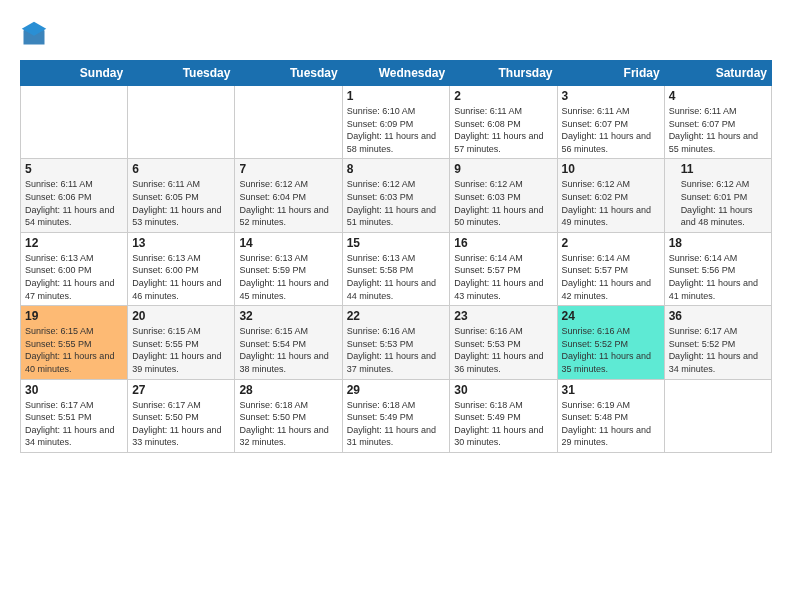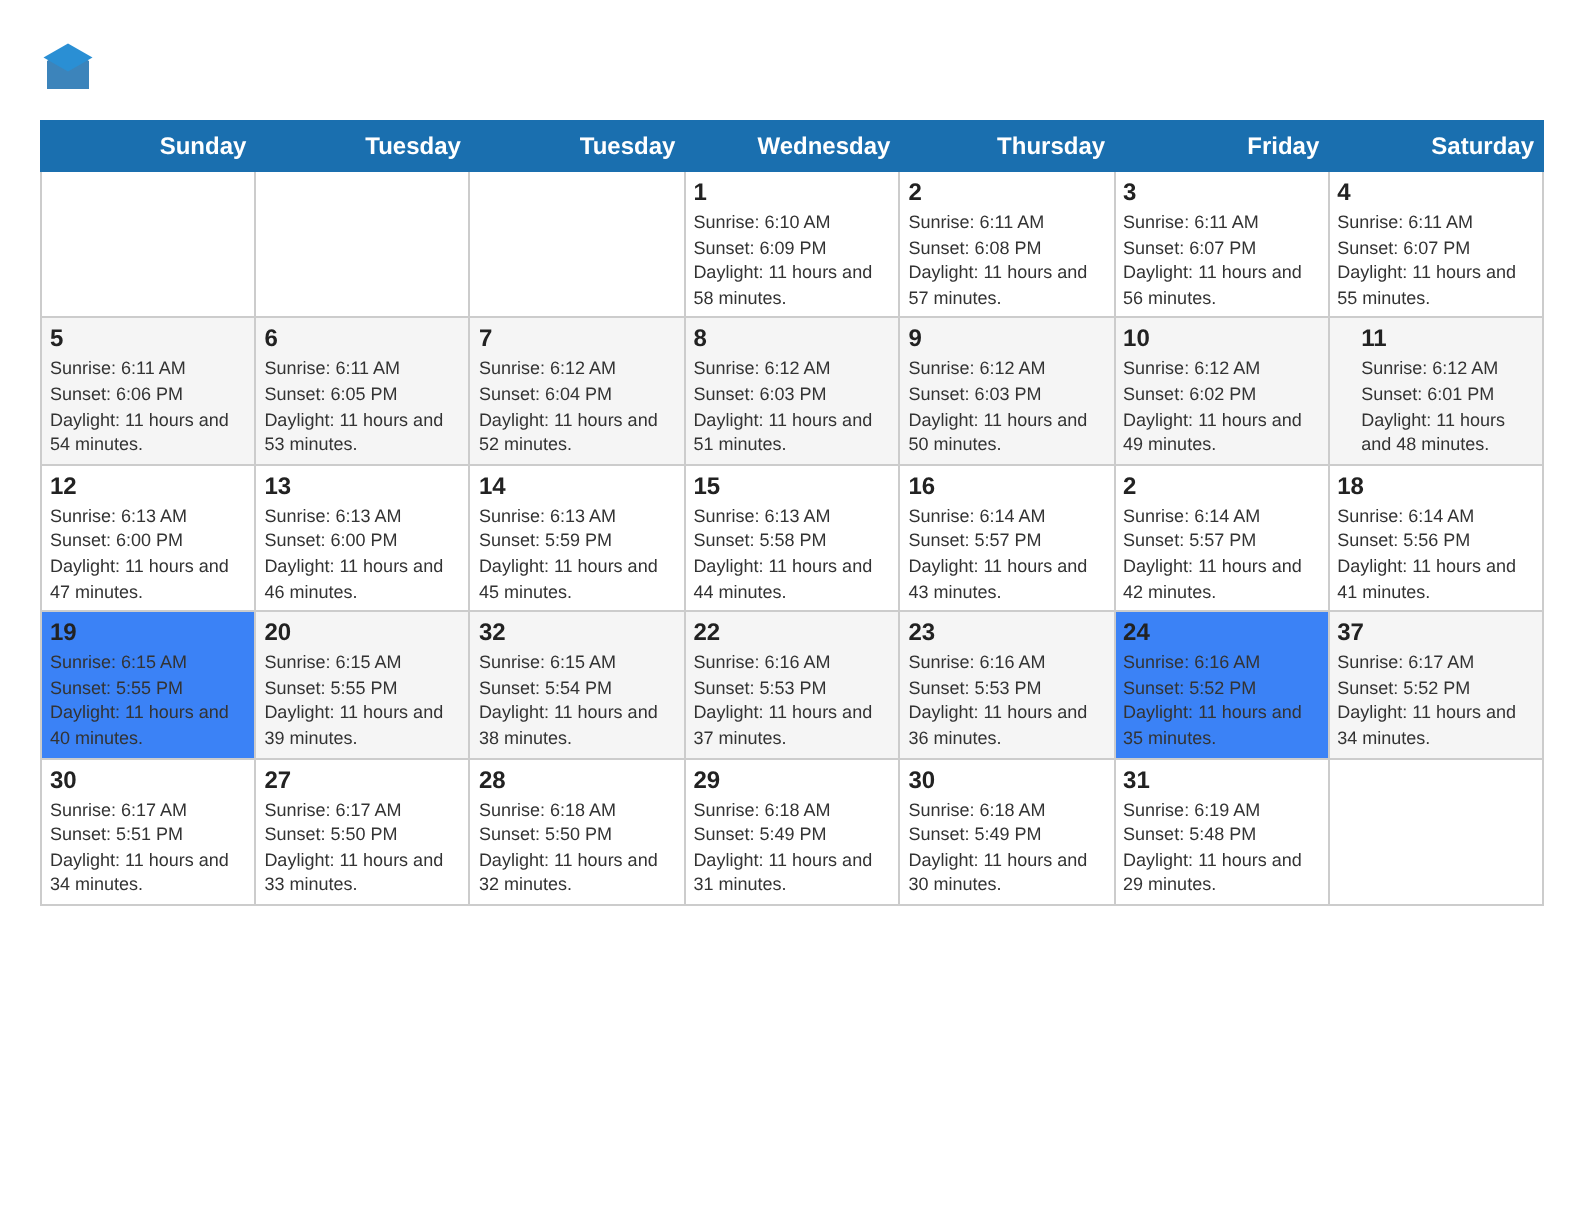--- a/index.html
+++ b/index.html
@@ -198,46 +198,46 @@
           <td>
             <div class="day-number">2</div>
             <div class="cell-content">Sunrise: 6:14 AM<br>Sunset: 5:57 PM<br>Daylight: 11 hours and 42 minutes.</div>
           </td>
           <td>
             <div class="day-number">18</div>
             <div class="cell-content">Sunrise: 6:14 AM<br>Sunset: 5:56 PM<br>Daylight: 11 hours and 41 minutes.</div>
           </td>
         </tr>
         <tr>
-          <td style="background-color: #3b82f6; margin-top: 12px;">
+          <td style="background-color: #fdba74; margin-top: 12px;">
             <div class="day-number">19</div>
             <div class="cell-content">Sunrise: 6:15 AM<br>Sunset: 5:55 PM<br>Daylight: 11 hours and 40 minutes.</div>
           </td>
           <td style="background-color: rgb(245, 245, 245);">
             <div class="day-number">20</div>
             <div class="cell-content">Sunrise: 6:15 AM<br>Sunset: 5:55 PM<br>Daylight: 11 hours and 39 minutes.</div>
           </td>
           <td style="background-color: rgb(245, 245, 245);">
             <div class="day-number">32</div>
             <div class="cell-content">Sunrise: 6:15 AM<br>Sunset: 5:54 PM<br>Daylight: 11 hours and 38 minutes.</div>
           </td>
           <td style="background-color: rgb(245, 245, 245);">
             <div class="day-number">22</div>
             <div class="cell-content">Sunrise: 6:16 AM<br>Sunset: 5:53 PM<br>Daylight: 11 hours and 37 minutes.</div>
           </td>
           <td style="background-color: rgb(245, 245, 245);">
             <div class="day-number">23</div>
             <div class="cell-content">Sunrise: 6:16 AM<br>Sunset: 5:53 PM<br>Daylight: 11 hours and 36 minutes.</div>
           </td>
-          <td style="background-color: #3b82f6;">
+          <td style="background-color: #5eead4;">
             <div class="day-number">24</div>
             <div class="cell-content">Sunrise: 6:16 AM<br>Sunset: 5:52 PM<br>Daylight: 11 hours and 35 minutes.</div>
           </td>
           <td style="background-color: rgb(245, 245, 245);">
-            <div class="day-number">37</div>
+            <div class="day-number">36</div>
             <div class="cell-content">Sunrise: 6:17 AM<br>Sunset: 5:52 PM<br>Daylight: 11 hours and 34 minutes.</div>
           </td>
         </tr>
         <tr>
           <td>
             <div class="day-number">30</div>
             <div class="cell-content">Sunrise: 6:17 AM<br>Sunset: 5:51 PM<br>Daylight: 11 hours and 34 minutes.</div>
           </td>
           <td>
             <div class="day-number">27</div>

